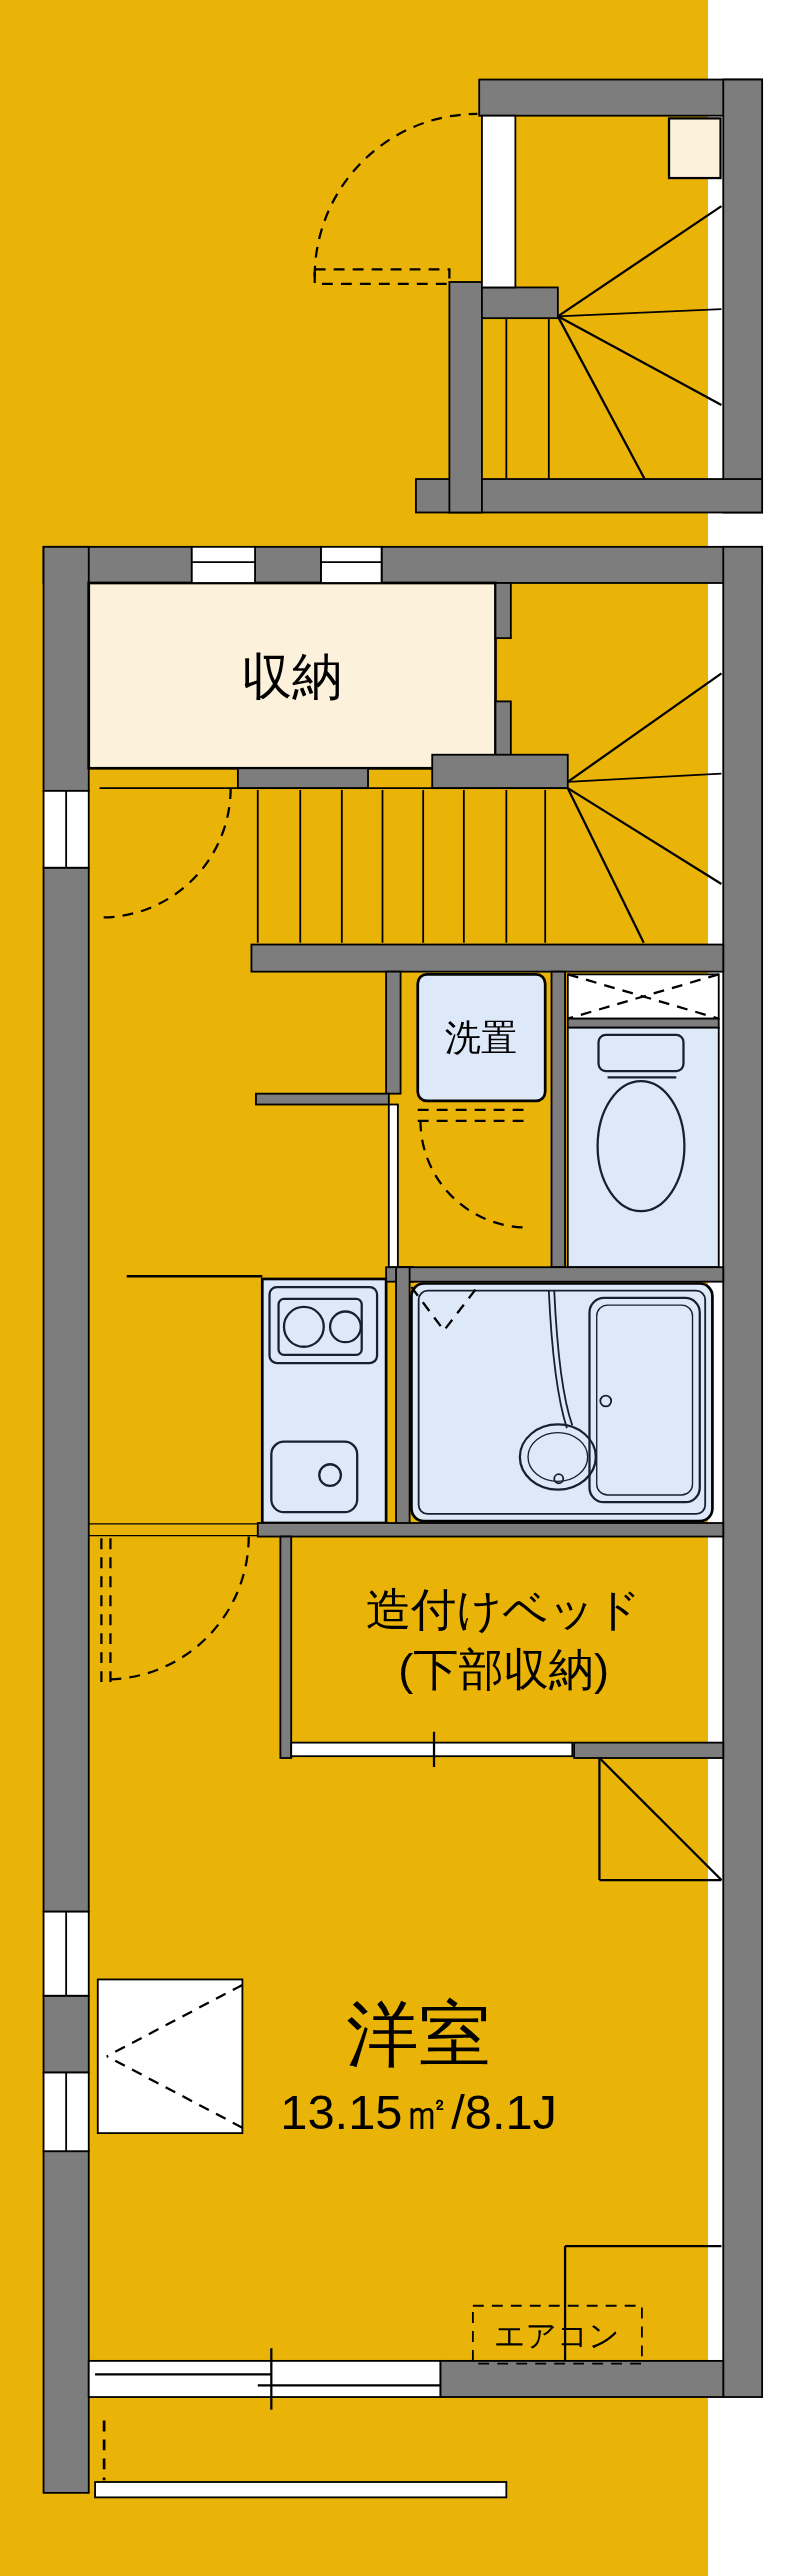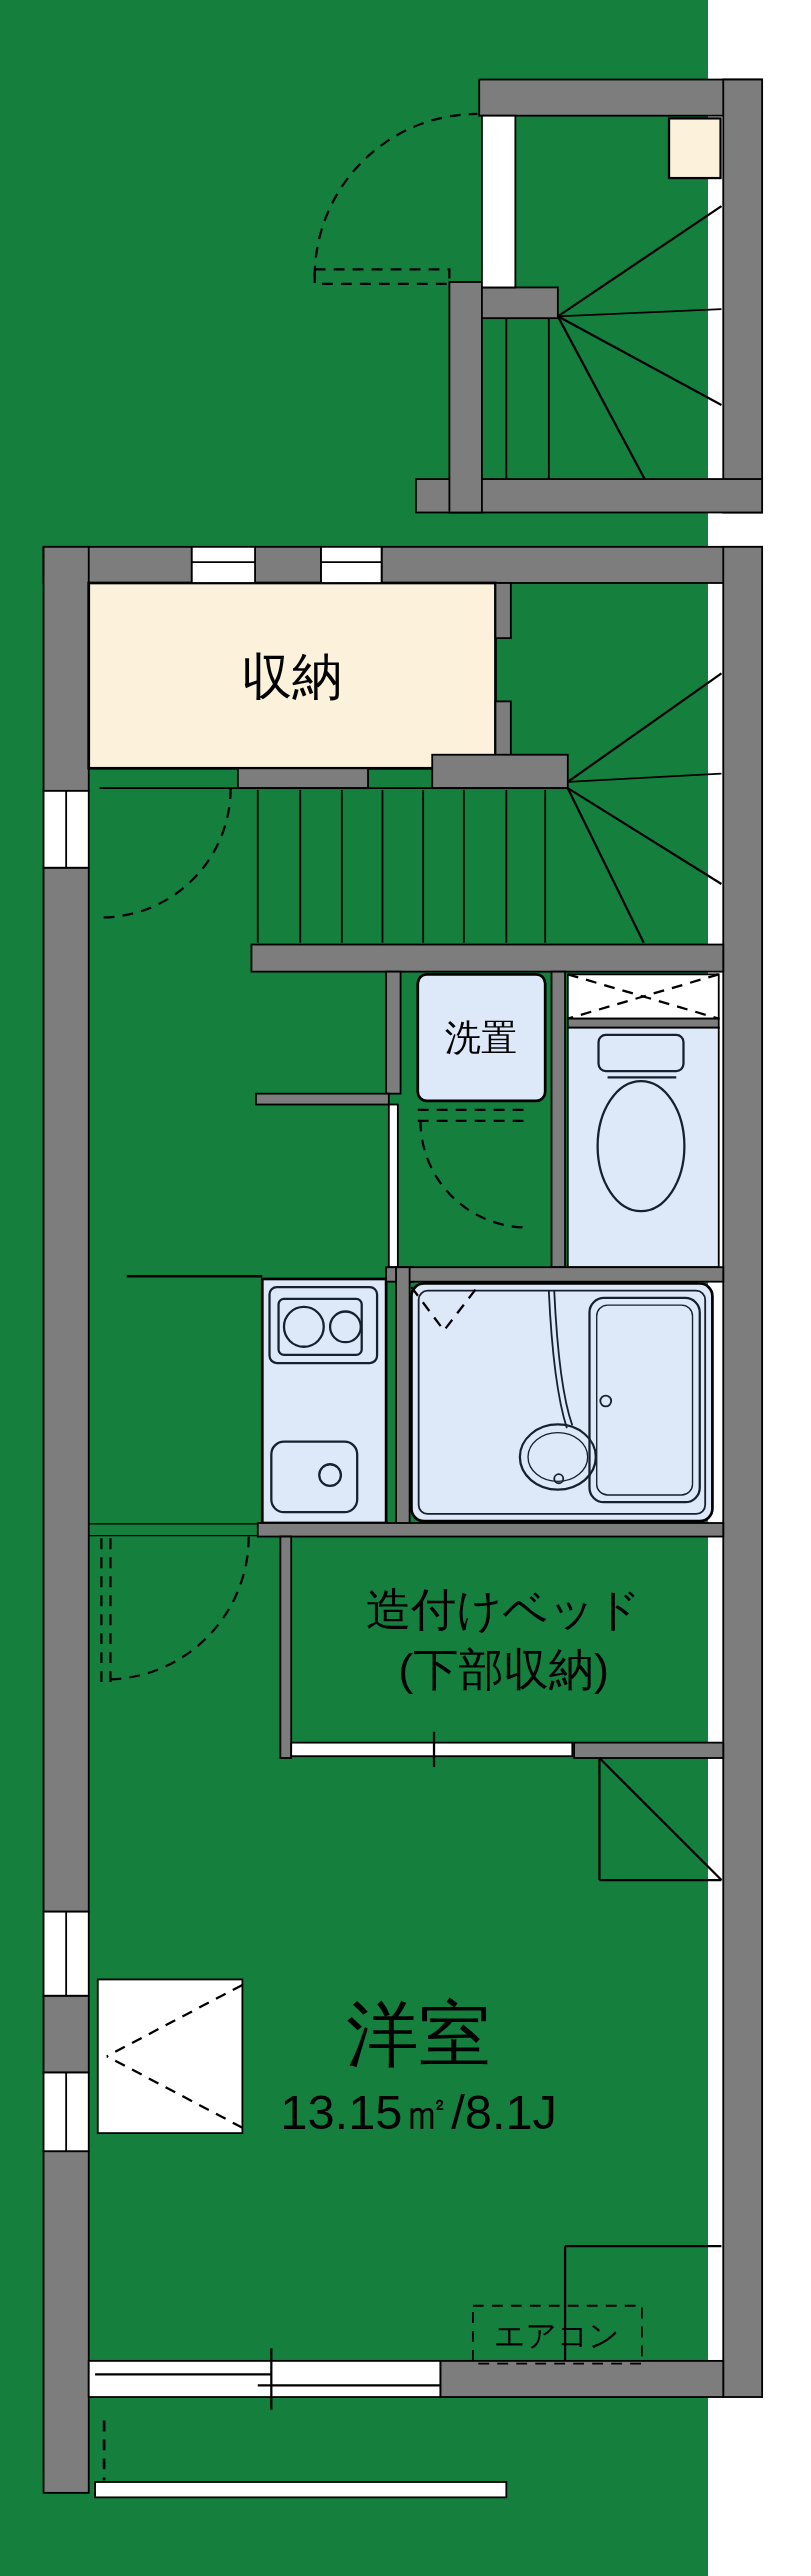--- a/index.html
+++ b/index.html
@@ -1,16 +1,16 @@
 <!DOCTYPE html>
 <html style="font-size:14.5px"><head>
 <meta charset="utf-8">
 <style>
   html,body{margin:0;padding:0;background:#ffffff;}
-  .stage{position:relative;width:708px;height:2576px;background:#15803d;}
+  .stage{position:relative;width:708px;height:2576px;background:#eab308;}
   svg{display:block;}
   .wall{fill:#7d7d7d;stroke:#000;stroke-width:2;}
   .win{fill:#ffffff;stroke:#000;stroke-width:2;}
   .ln{stroke:#000;fill:none;}
   .fx{stroke:#16202e;fill:none;}
   .dash{stroke:#000;fill:none;stroke-dasharray:12 9;}
   text{font-family:"Liberation Sans","DejaVu Sans",sans-serif;fill:#000;text-anchor:middle;}
 </style>
 </head>
 <body>

